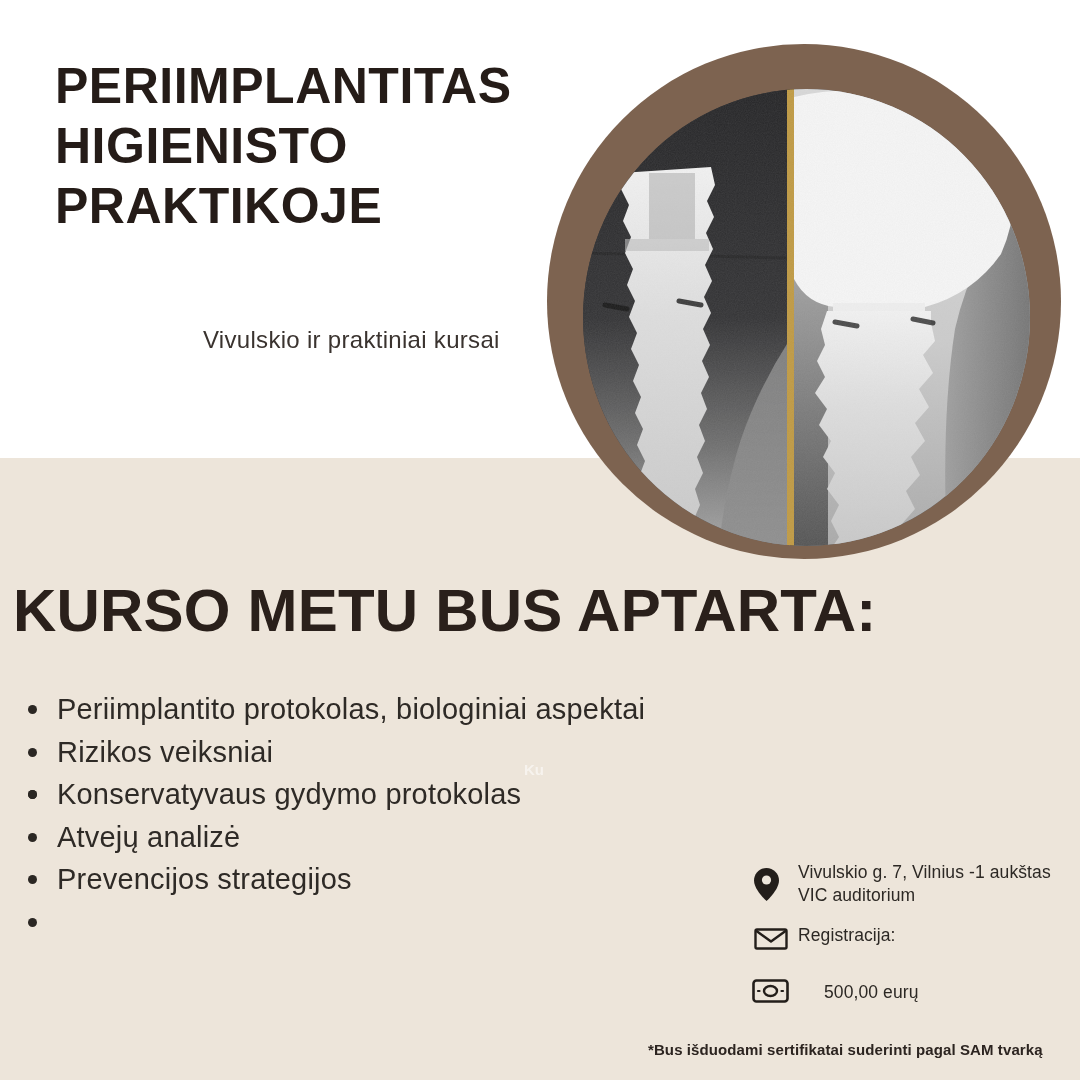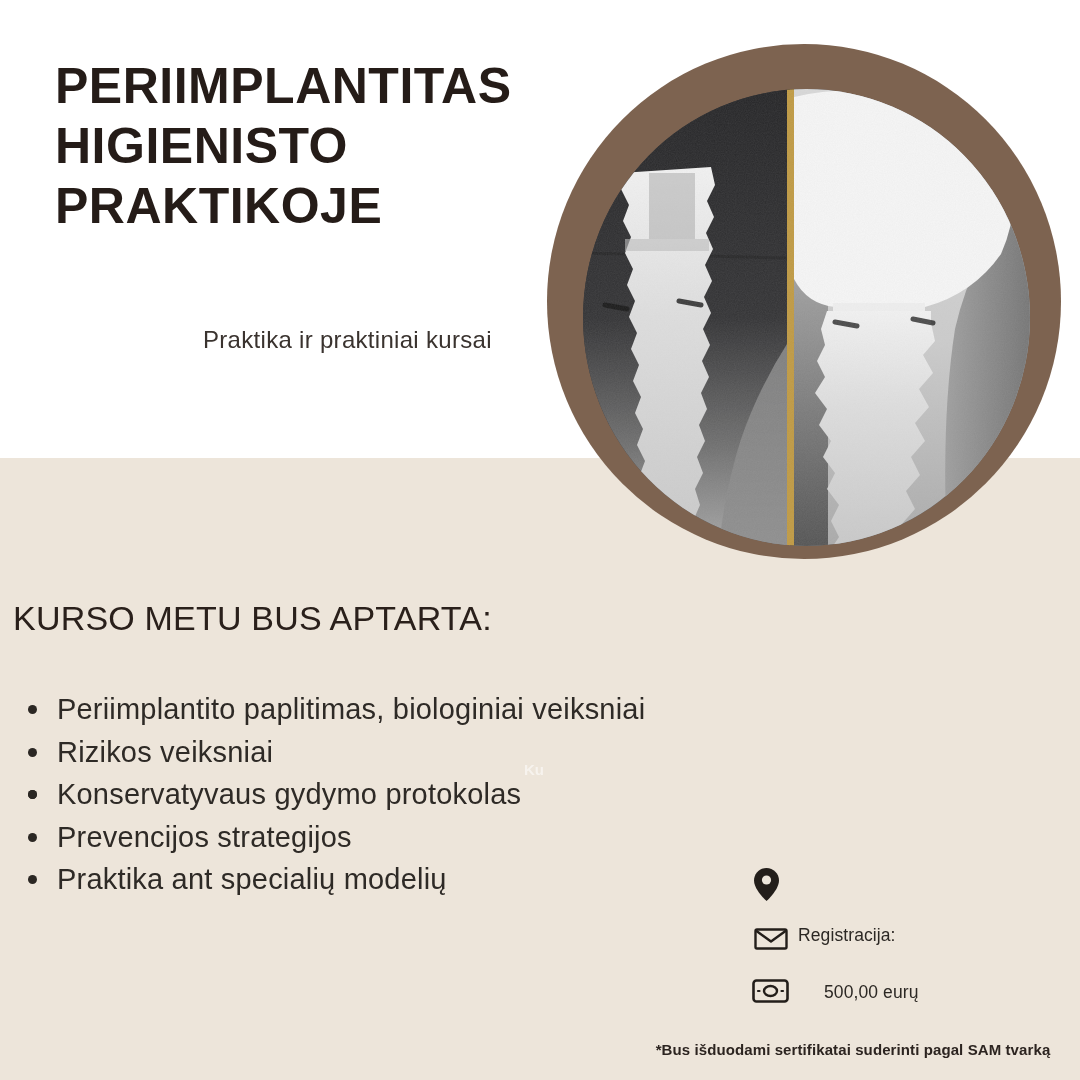--- a/index.html
+++ b/index.html
@@ -26,21 +26,21 @@
     background:#7d6350;border-radius:50%;
   }
   .circle-inner{
     position:absolute;left:36px;top:45px;width:447px;height:457px;
     border-radius:50%;overflow:hidden;background:#3a3a3c;
   }
   .circle-inner svg{display:block;width:100%;height:100%;}
 
   .section-heading{
     position:absolute;left:13px;top:576px;
-    font-size:34px;font-weight:normal;letter-spacing:.2px;color:#2a201b;margin-top:23px;
+    font-size:60px;font-weight:bold;letter-spacing:.2px;color:#2a201b;
   }
   .topic-list{
     position:absolute;left:26px;top:688px;margin:0;padding:0;list-style:none;
     font-size:29px;line-height:42.5px;color:#2e2a26;letter-spacing:.2px;
   }
   .topic-list li{position:relative;padding-left:31px;}
   .topic-list li .dot{
     position:absolute;left:2px;top:17px;width:9px;height:9px;border-radius:50%;
     background:#2b2723;
   }
@@ -52,37 +52,37 @@
   .contact{position:absolute;left:0;top:0;width:1080px;height:1080px;pointer-events:none;}
   .contact-text{color:#2c2824;font-size:17.5px;line-height:23px;letter-spacing:.1px;}
   .c-row1-icon{position:absolute;left:753px;top:867px;width:27px;height:35px;}
   .c-row1-text{position:absolute;left:798px;top:861px;}
   .c-row2-icon{position:absolute;left:754px;top:928px;width:34px;height:22px;}
   .c-row2-text{position:absolute;left:798px;top:924px;}
   .c-row3-icon{position:absolute;left:752px;top:979px;width:37px;height:24px;}
   .c-row3-text{position:absolute;left:800px;top:981px;margin-left:24px;}
 
   .footnote{
-    position:absolute;left:648px;top:1041px;width:410px;text-align:center;
+    position:absolute;left:648px;top:1041px;width:410px;
     font-size:15px;font-weight:bold;color:#2c2420;letter-spacing:.1px;
   }
 </style>
 </head>
 <body>
 
 <div class="poster">
   <div class="bg-top"></div>
   <div class="bg-bottom"></div>
 
   <div class="title">
     <div>PERIIMPLANTITAS</div>
     <div>HIGIENISTO</div>
     <div>PRAKTIKOJE</div>
   </div>
-  <div class="subtitle">Praktika ir praktiniai kursai</div>
+  <div class="subtitle">Vivulskio ir praktiniai kursai</div>
 
   <div class="circle-outer">
     <div class="circle-inner">
       <svg viewBox="0 0 447 457" xmlns="http://www.w3.org/2000/svg">
         <defs>
           <linearGradient id="gLeftBg" x1="0" y1="0" x2="0" y2="1">
             <stop offset="0" stop-color="#252527"></stop>
             <stop offset="0.5" stop-color="#333335"></stop>
             <stop offset="0.78" stop-color="#6f6f6f"></stop>
             <stop offset="1" stop-color="#a6a6a6"></stop>
@@ -141,35 +141,40 @@
         <rect x="204" y="0" width="7" height="457" fill="#c09a42"></rect>
 
         <rect x="0" y="0" width="447" height="457" filter="url(#grain)" opacity="0.22"></rect>
       </svg>
     </div>
   </div>
 
   <div class="section-heading">KURSO METU BUS APTARTA:</div>
 
   <ul class="topic-list">
-    <li><span class="dot"></span><span>Periimplantito paplitimas, biologiniai veiksniai</span></li>
+    <li><span class="dot"></span><span>Periimplantito protokolas, biologiniai aspektai</span></li>
     <li><span class="dot"></span><span>Rizikos veiksniai</span></li>
     <li><span class="dot"></span></li>
     <li><span class="dot"></span><span>Konservatyvaus gydymo protokolas</span></li>
+    <li><span class="dot"></span><span>Atvejų analizė</span></li>
     <li><span class="dot"></span><span>Prevencijos strategijos</span></li>
-    <li><span class="dot"></span><span>Praktika ant specialių modelių</span></li>
+    <li><span class="dot"></span></li>
   </ul>
 
   <div class="watermark">Ku</div>
 
   <div class="contact">
     <svg class="c-row1-icon" viewBox="0 0 27 35">
       <path d="M13.5 1 C6.6 1 1 6.6 1 13.4 c0 9.3 12.5 20.6 12.5 20.6 s12.5-11.3 12.5-20.6 C26 6.6 20.4 1 13.5 1 Z" fill="#231e1a"></path>
       <circle cx="13.5" cy="13" r="4.6" fill="#ede5da"></circle>
     </svg>
+    <div class="contact-text c-row1-text">
+      <div>Vivulskio g. 7, Vilnius -1 aukštas</div>
+      <div>VIC auditorium</div>
+    </div>
 
     <svg class="c-row2-icon" viewBox="0 0 34 22">
       <rect x="1.5" y="1.5" width="31" height="19" rx="1.5" fill="none" stroke="#231e1a" stroke-width="2.4"></rect>
       <path d="M2.5 3 L17 13.5 L31.5 3" fill="none" stroke="#231e1a" stroke-width="2.4" stroke-linecap="round" stroke-linejoin="round"></path>
     </svg>
     <div class="contact-text c-row2-text">
       <div>Registracija:</div>
     </div>
 
     <svg class="c-row3-icon" viewBox="0 0 37 24">

